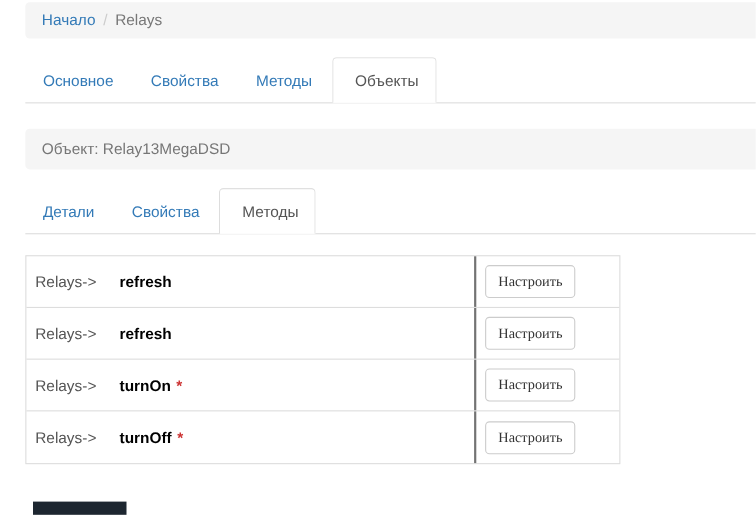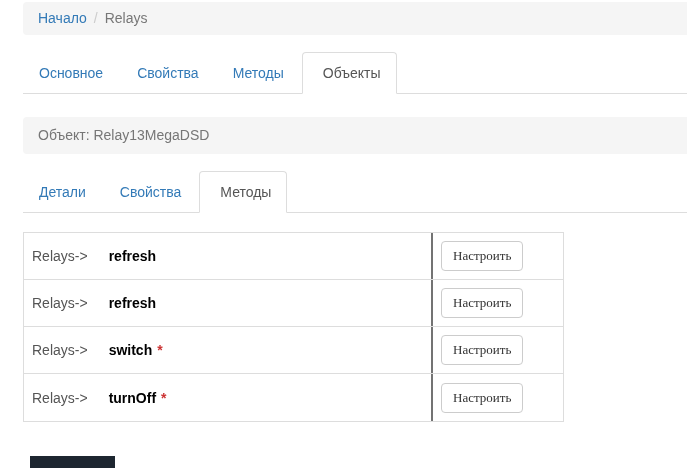--- a/index.html
+++ b/index.html
@@ -122,21 +122,21 @@
         <span class="req"></span>
       </div>
       <div class="cell-action">
         <button class="btn-configure">Настроить</button>
       </div>
     </div>
 
     <div class="trow">
       <div class="cell-method">
         <span>Relays-&gt;</span>
-        <b>switch</b>
+        <b>turnOn</b>
         <span class="req">*</span>
       </div>
       <div class="cell-action">
         <button class="btn-configure">Настроить</button>
       </div>
     </div>
 
     <div class="trow">
       <div class="cell-method">
         <span>Relays-&gt;</span>

